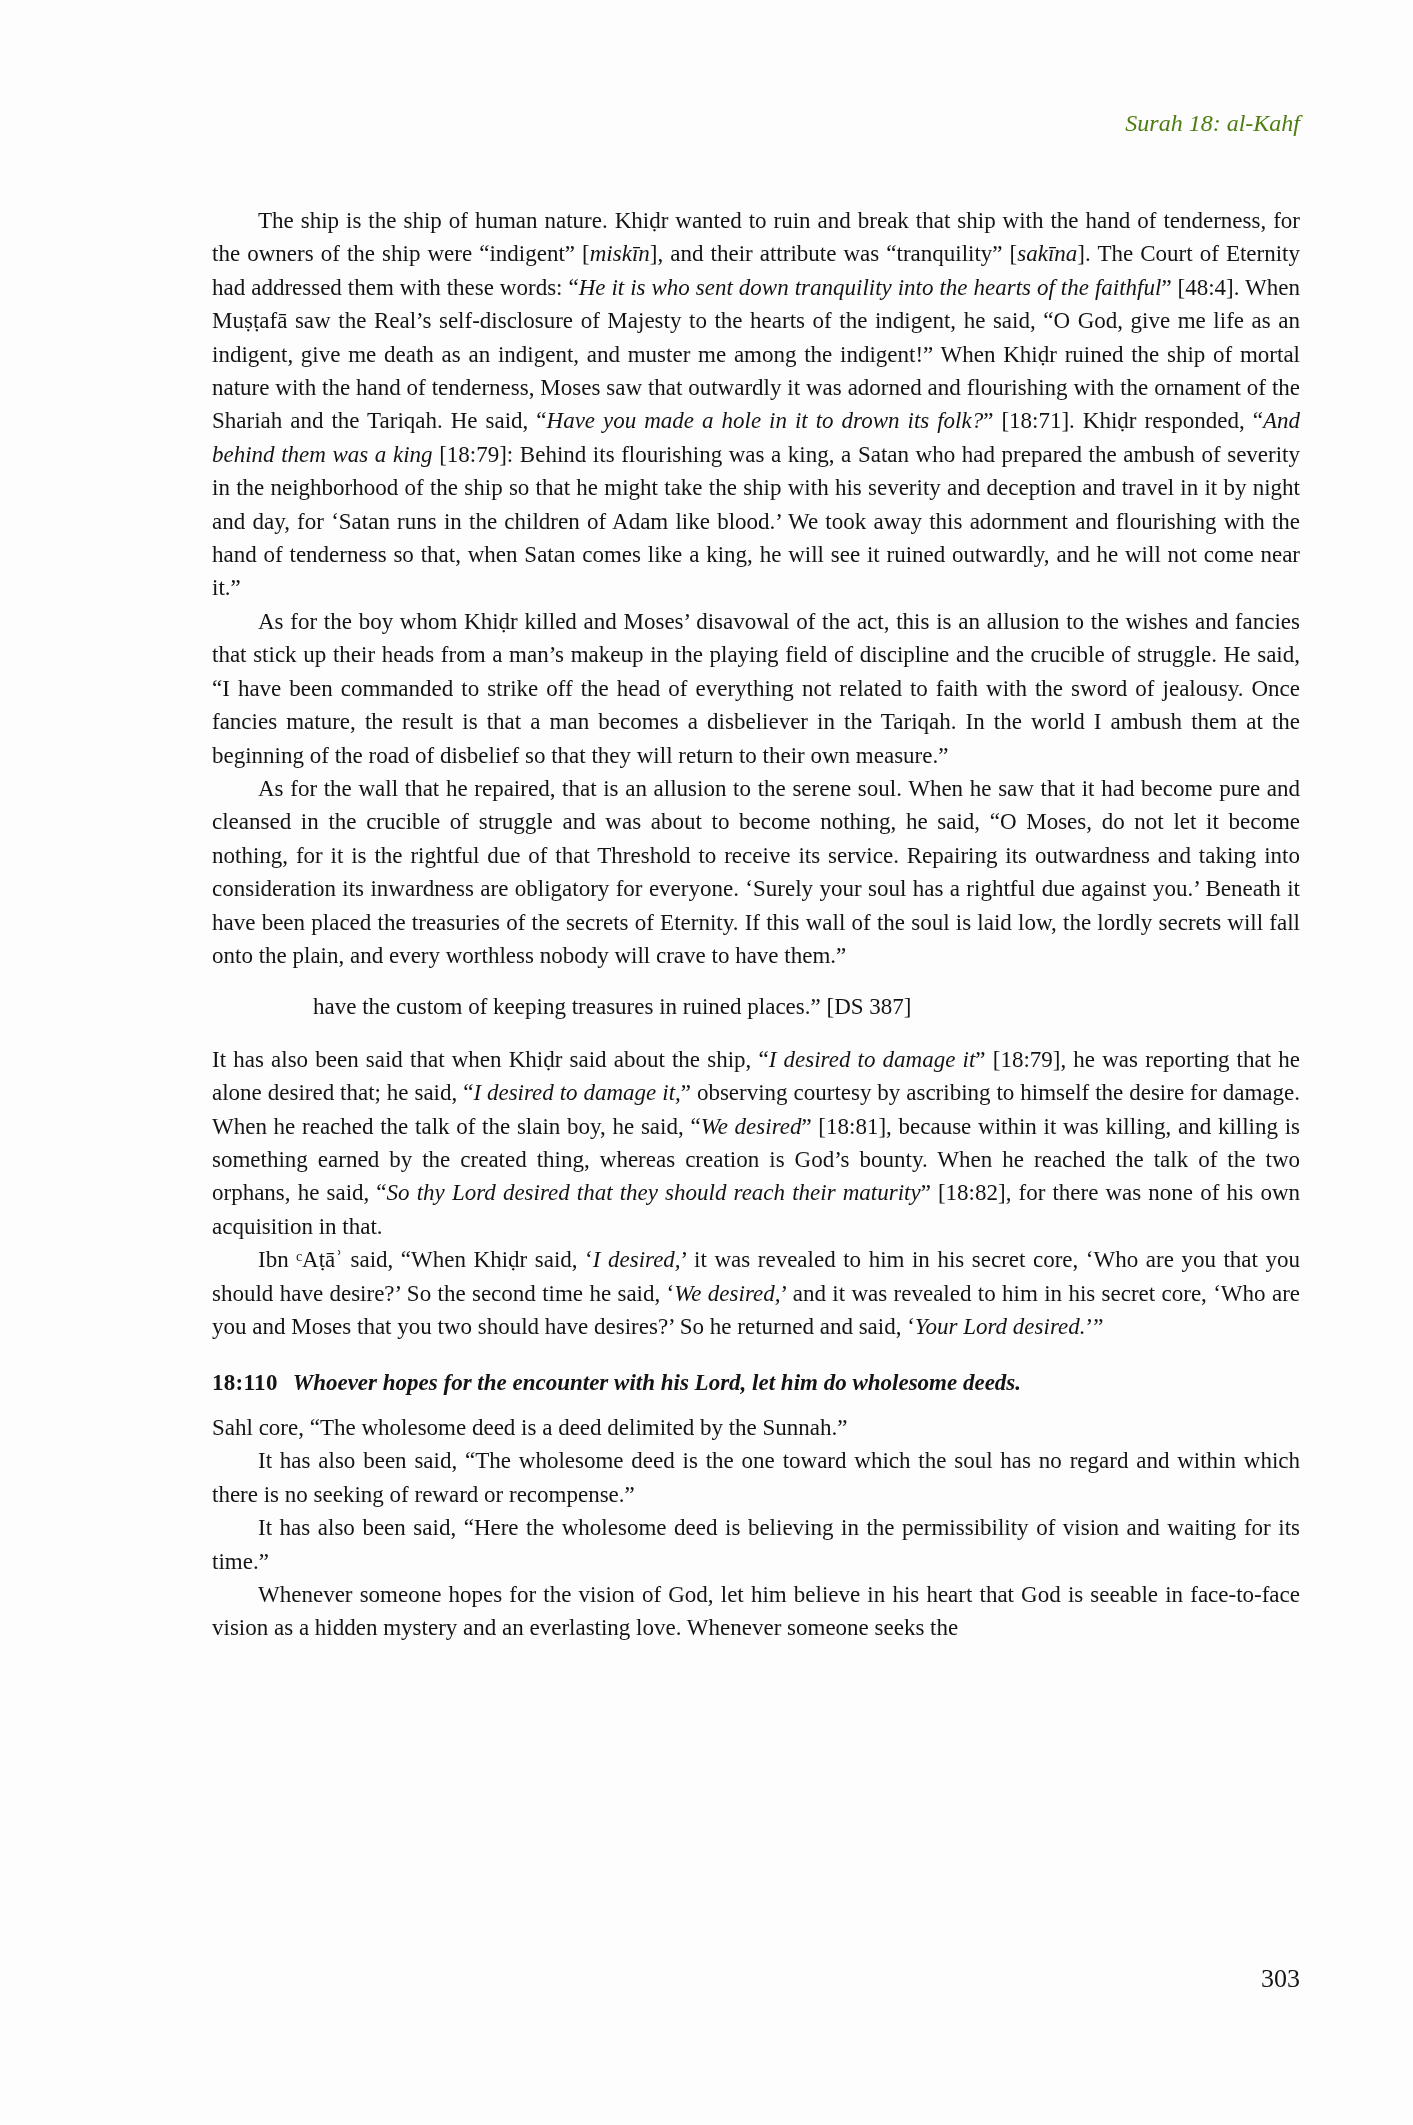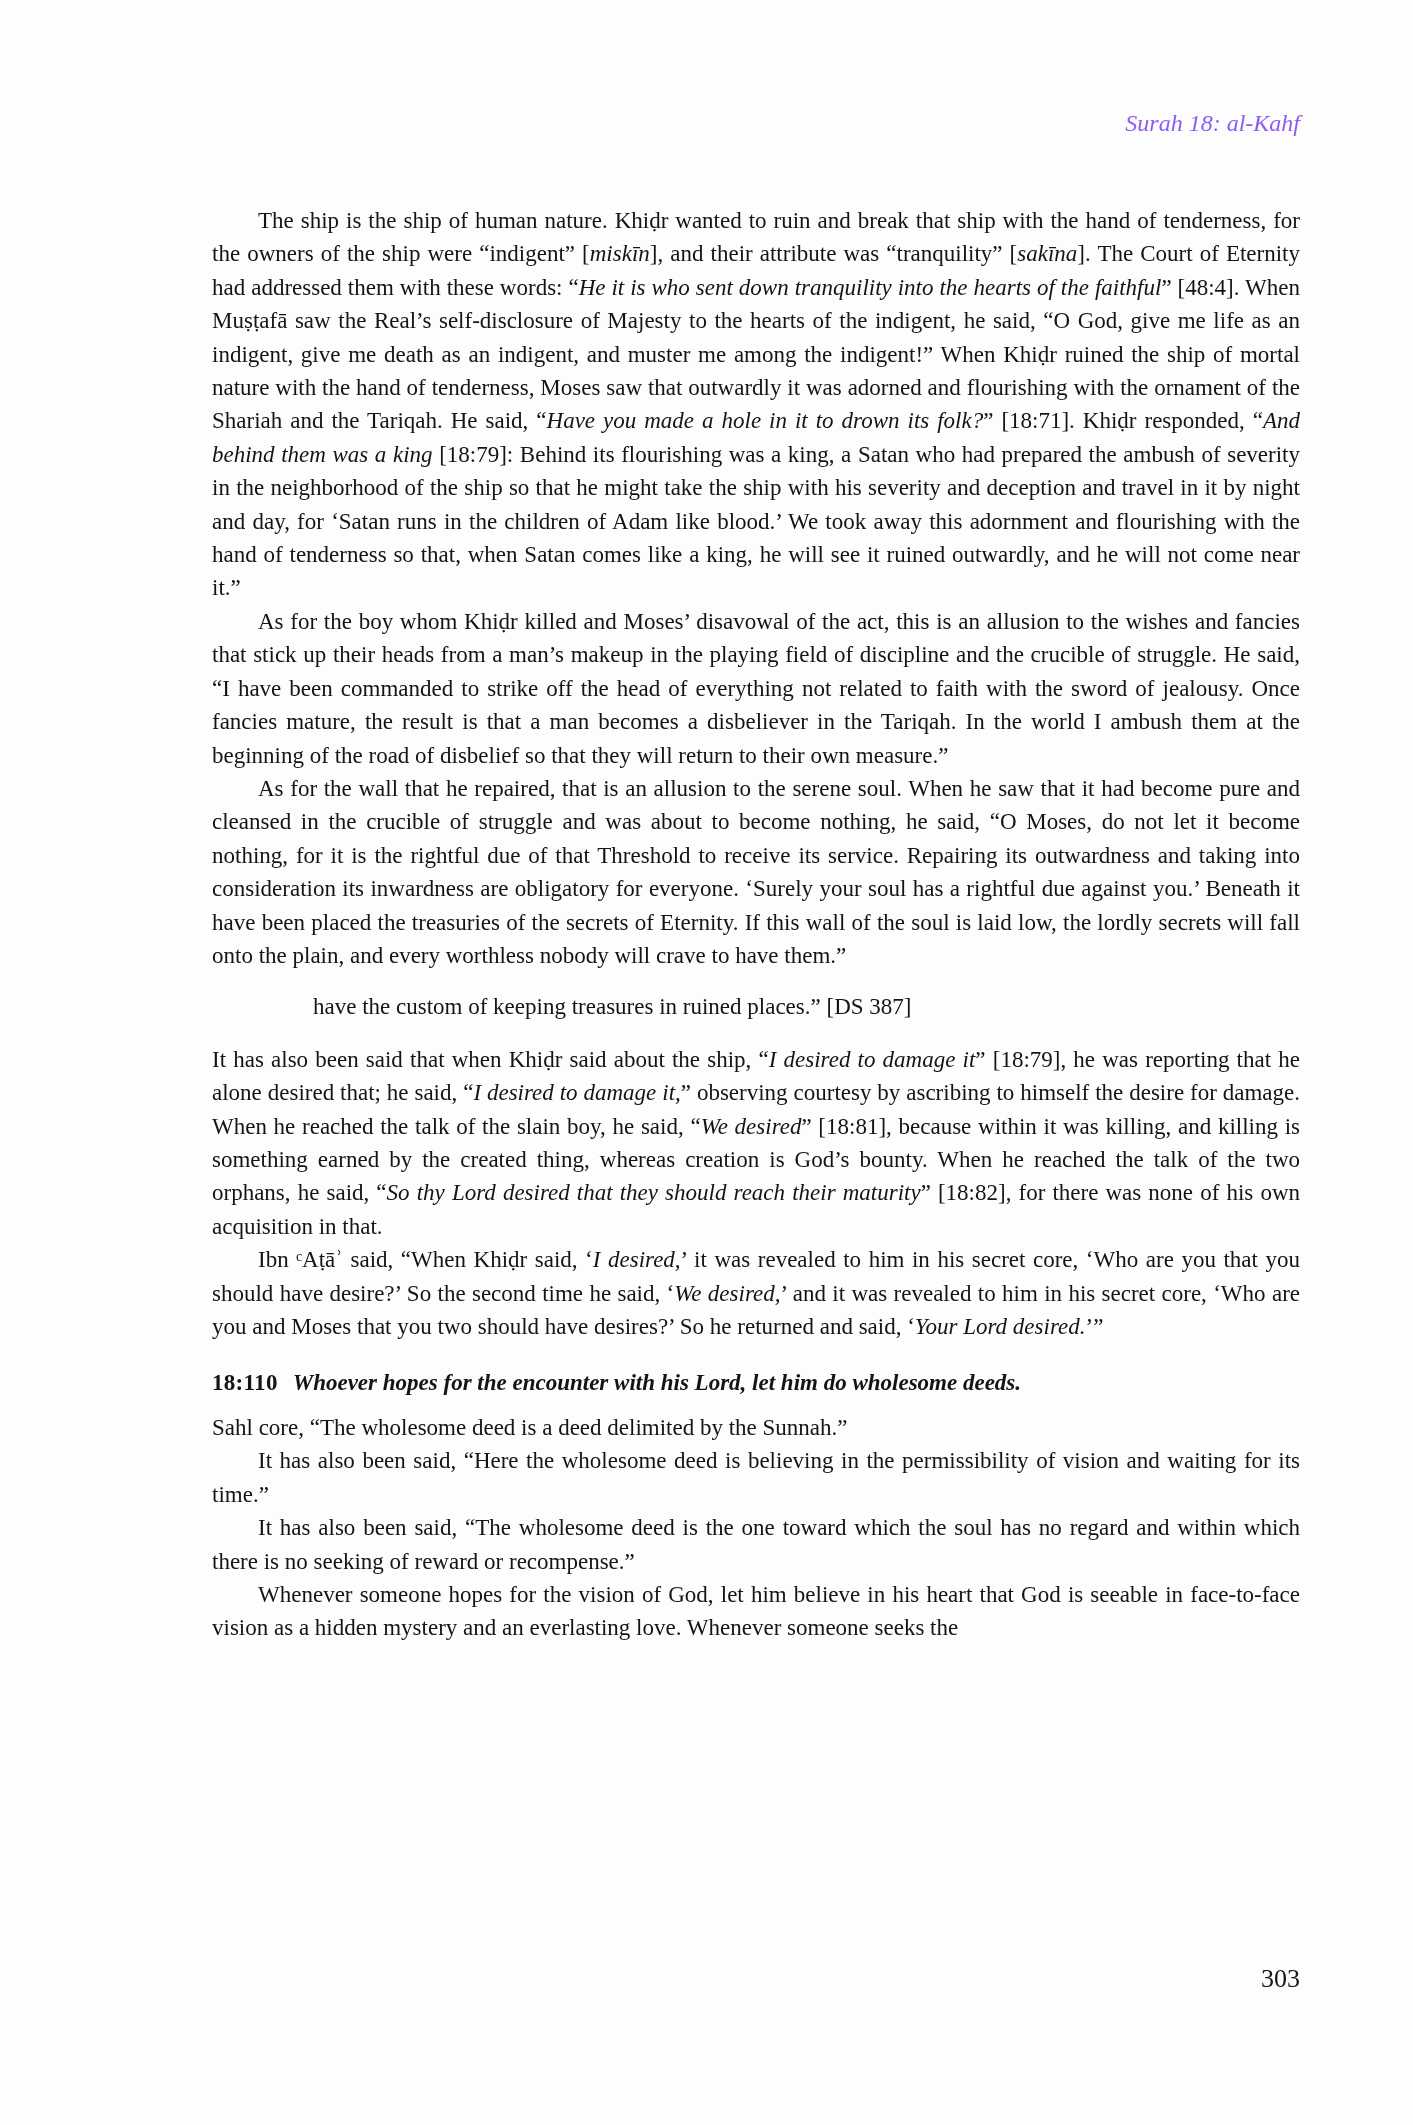--- a/index.html
+++ b/index.html
@@ -17,21 +17,21 @@
   }
   .running-head {
     position: absolute;
     top: 108px;
     left: 212px;
     width: 1088px;
     text-align: right;
     font-style: italic;
     font-size: 24px;
     line-height: 30px;
-    color: #8b5cf6;
+    color: #4d7c0f;
   }
   .page-body {
     position: absolute;
     top: 184px;
     left: 212px;
     width: 1088px;
     font-size: 23px;
     line-height: 33.4px;
     text-align: justify;
     color: #141414;
@@ -73,19 +73,19 @@
       <p class="para"><span>The ship is the ship of human nature.  Khiḍr wanted to ruin and break that ship with the hand of tenderness, for the owners of the ship were “indigent” [</span><i>miskīn</i><span>], and their attribute was “tranquility” [</span><i>sakīna</i><span>].  The Court of Eternity had addressed them with these words: “</span><i>He it is who sent down tranquility into the hearts of the faithful</i><span>” [48:4].  When Muṣṭafā saw the Real’s self-disclosure of Majesty to the hearts of the indigent, he said, “O God, give me life as an indigent, give me death as an indigent, and muster me among the indigent!”  When Khiḍr ruined the ship of mortal nature with the hand of tenderness, Moses saw that outwardly it was adorned and flourishing with the ornament of the Shariah and the Tariqah.  He said, “</span><i>Have you made a hole in it to drown its folk?</i><span>” [18:71].  Khiḍr responded, “</span><i>And behind them was a king</i><span> [18:79]:  Behind its flourishing was a king, a Satan who had prepared the ambush of severity in the neighborhood of the ship so that he might take the ship with his severity and deception and travel in it by night and day, for ‘Satan runs in the children of Adam like blood.’  We took away this adornment and flourishing with the hand of tenderness so that, when Satan comes like a king, he will see it ruined outwardly, and he will not come near it.”</span></p>
       <p class="para"><span>As for the boy whom Khiḍr killed and Moses’ disavowal of the act, this is an allusion to the wishes and fancies that stick up their heads from a man’s makeup in the playing field of discipline and the crucible of struggle.  He said, “I have been commanded to strike off the head of everything not related to faith with the sword of jealousy.  Once fancies mature, the result is that a man becomes a disbeliever in the Tariqah.  In the world I ambush them at the beginning of the road of disbelief so that they will return to their own measure.”</span></p>
       <p class="para"><span>As for the wall that he repaired, that is an allusion to the serene soul.  When he saw that it had become pure and cleansed in the crucible of struggle and was about to become nothing, he said, “O Moses, do not let it become nothing, for it is the rightful due of that Threshold to receive its service.  Repairing its outwardness and taking into consideration its inwardness are obligatory for everyone.  ‘Surely your soul has a rightful due against you.’  Beneath it have been placed the treasuries of the secrets of Eternity.  If this wall of the soul is laid low, the lordly secrets will fall onto the plain, and every worthless nobody will crave to have them.”</span></p>
       <div class="verse">
         <div class="verse-line verse-line-2">have the custom of keeping treasures in ruined places.” [DS 387]</div>
       </div>
       <p class="para noindent"><span>It has also been said that when Khiḍr said about the ship, “</span><i>I desired to damage it</i><span>” [18:79], he was reporting that he alone desired that; he said, “</span><i>I desired to damage it,</i><span>” observing courtesy by ascribing to himself the desire for damage.  When he reached the talk of the slain boy, he said, “</span><i>We desired</i><span>” [18:81], because within it was killing, and killing is something earned by the created thing, whereas creation is God’s bounty.  When he reached the talk of the two orphans, he said, “</span><i>So thy Lord desired that they should reach their maturity</i><span>” [18:82], for there was none of his own acquisition in that.</span></p>
       <p class="para"><span>Ibn ᶜAṭāʾ said, “When Khiḍr said, ‘</span><i>I desired,</i><span>’ it was revealed to him in his secret core, ‘Who are you that you should have desire?’  So the second time he said, ‘</span><i>We desired,</i><span>’ and it was revealed to him in his secret core, ‘Who are you and Moses that you two should have desires?’  So he returned and said, ‘</span><i>Your Lord desired.</i><span>’”</span></p>
       <p class="section-heading"><b class="heading-num">18:110</b><b><i>Whoever hopes for the encounter with his Lord, let him do wholesome deeds.</i></b></p>
       <p class="para noindent"><span>Sahl core, “The wholesome deed is a deed delimited by the Sunnah.”</span></p>
+      <p class="para"><span>It has also been said, “The wholesome deed is the one toward which the soul has no regard and within which there is no seeking of reward or recompense.”</span></p>
       <p class="para"><span>It has also been said, “Here the wholesome deed is believing in the permissibility of vision and waiting for its time.”</span></p>
-      <p class="para"><span>It has also been said, “The wholesome deed is the one toward which the soul has no regard and within which there is no seeking of reward or recompense.”</span></p>
       <p class="para"><span>Whenever someone hopes for the vision of God, let him believe in his heart that God is seeable in face-to-face vision as a hidden mystery and an everlasting love.  Whenever someone seeks the</span></p>
     </div>
 
   <div class="page-number">303</div>
 </div>
 
 </body></html>

